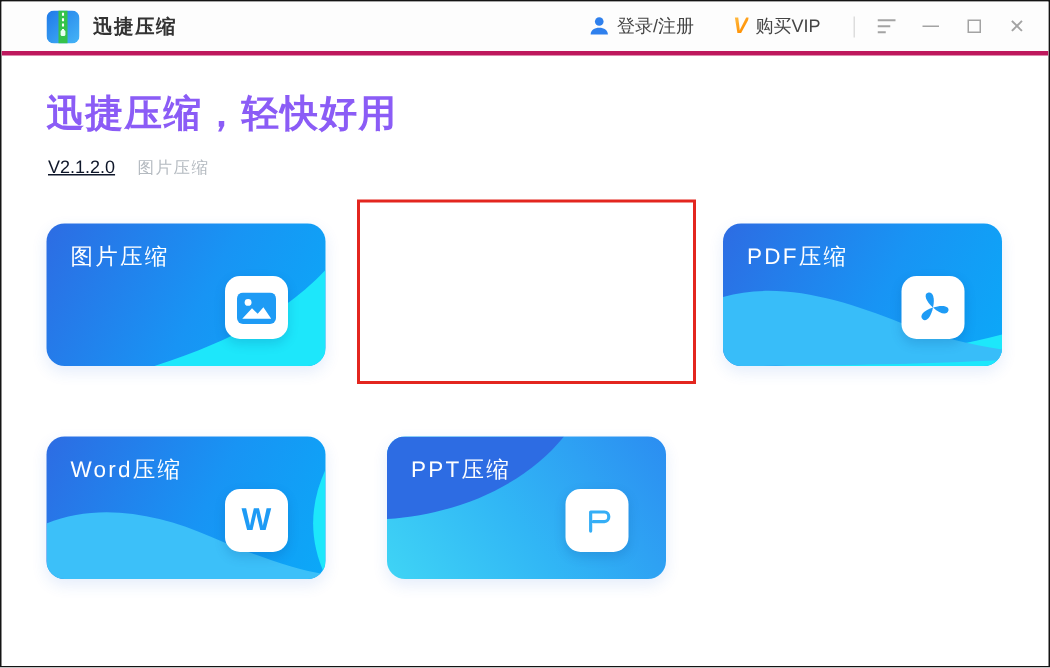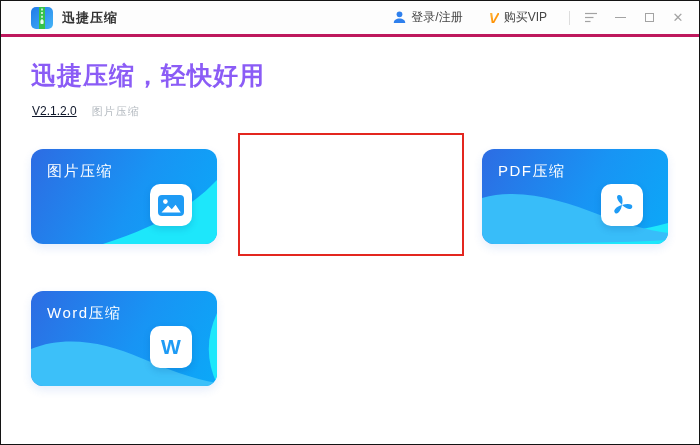--- a/index.html
+++ b/index.html
@@ -167,16 +167,27 @@
       <svg width="26" height="26" viewBox="0 0 42 42">
         <g fill="#1e9bf5">
           <path id="petal" d="M21 21 C 23.5 10 20.5 3.5 15.5 5 C 10.5 6.5 13.5 14.5 21 21 Z"></path>
           <use href="#petal" transform="rotate(120 21 21)"></use>
           <use href="#petal" transform="rotate(240 21 21)"></use>
         </g>
       </svg>
     </span>
   </div>
 
+  <div class="card card-ppt">
+    <svg class="card-waves" viewBox="0 0 186 95" preserveAspectRatio="none">
+      <path d="M0 0 L118 0 C92 32 48 52 0 55 Z" fill="#2d6ce3"></path>
+    </svg>
+    <span class="card-label">PPT压缩</span>
+    <span class="card-icon">
+      <svg width="24" height="24" viewBox="0 0 34 34">
+        <path d="M11 27 L11 9 L24 9 C29.5 9 29.5 18 24 18 L13.5 18" fill="none" stroke="#35aef6" stroke-width="3" stroke-linecap="round" stroke-linejoin="round"></path>
+      </svg>
+    </span>
+  </div>
 
   <div class="highlight-box"></div>
 
 </div>
 
 </body></html>

